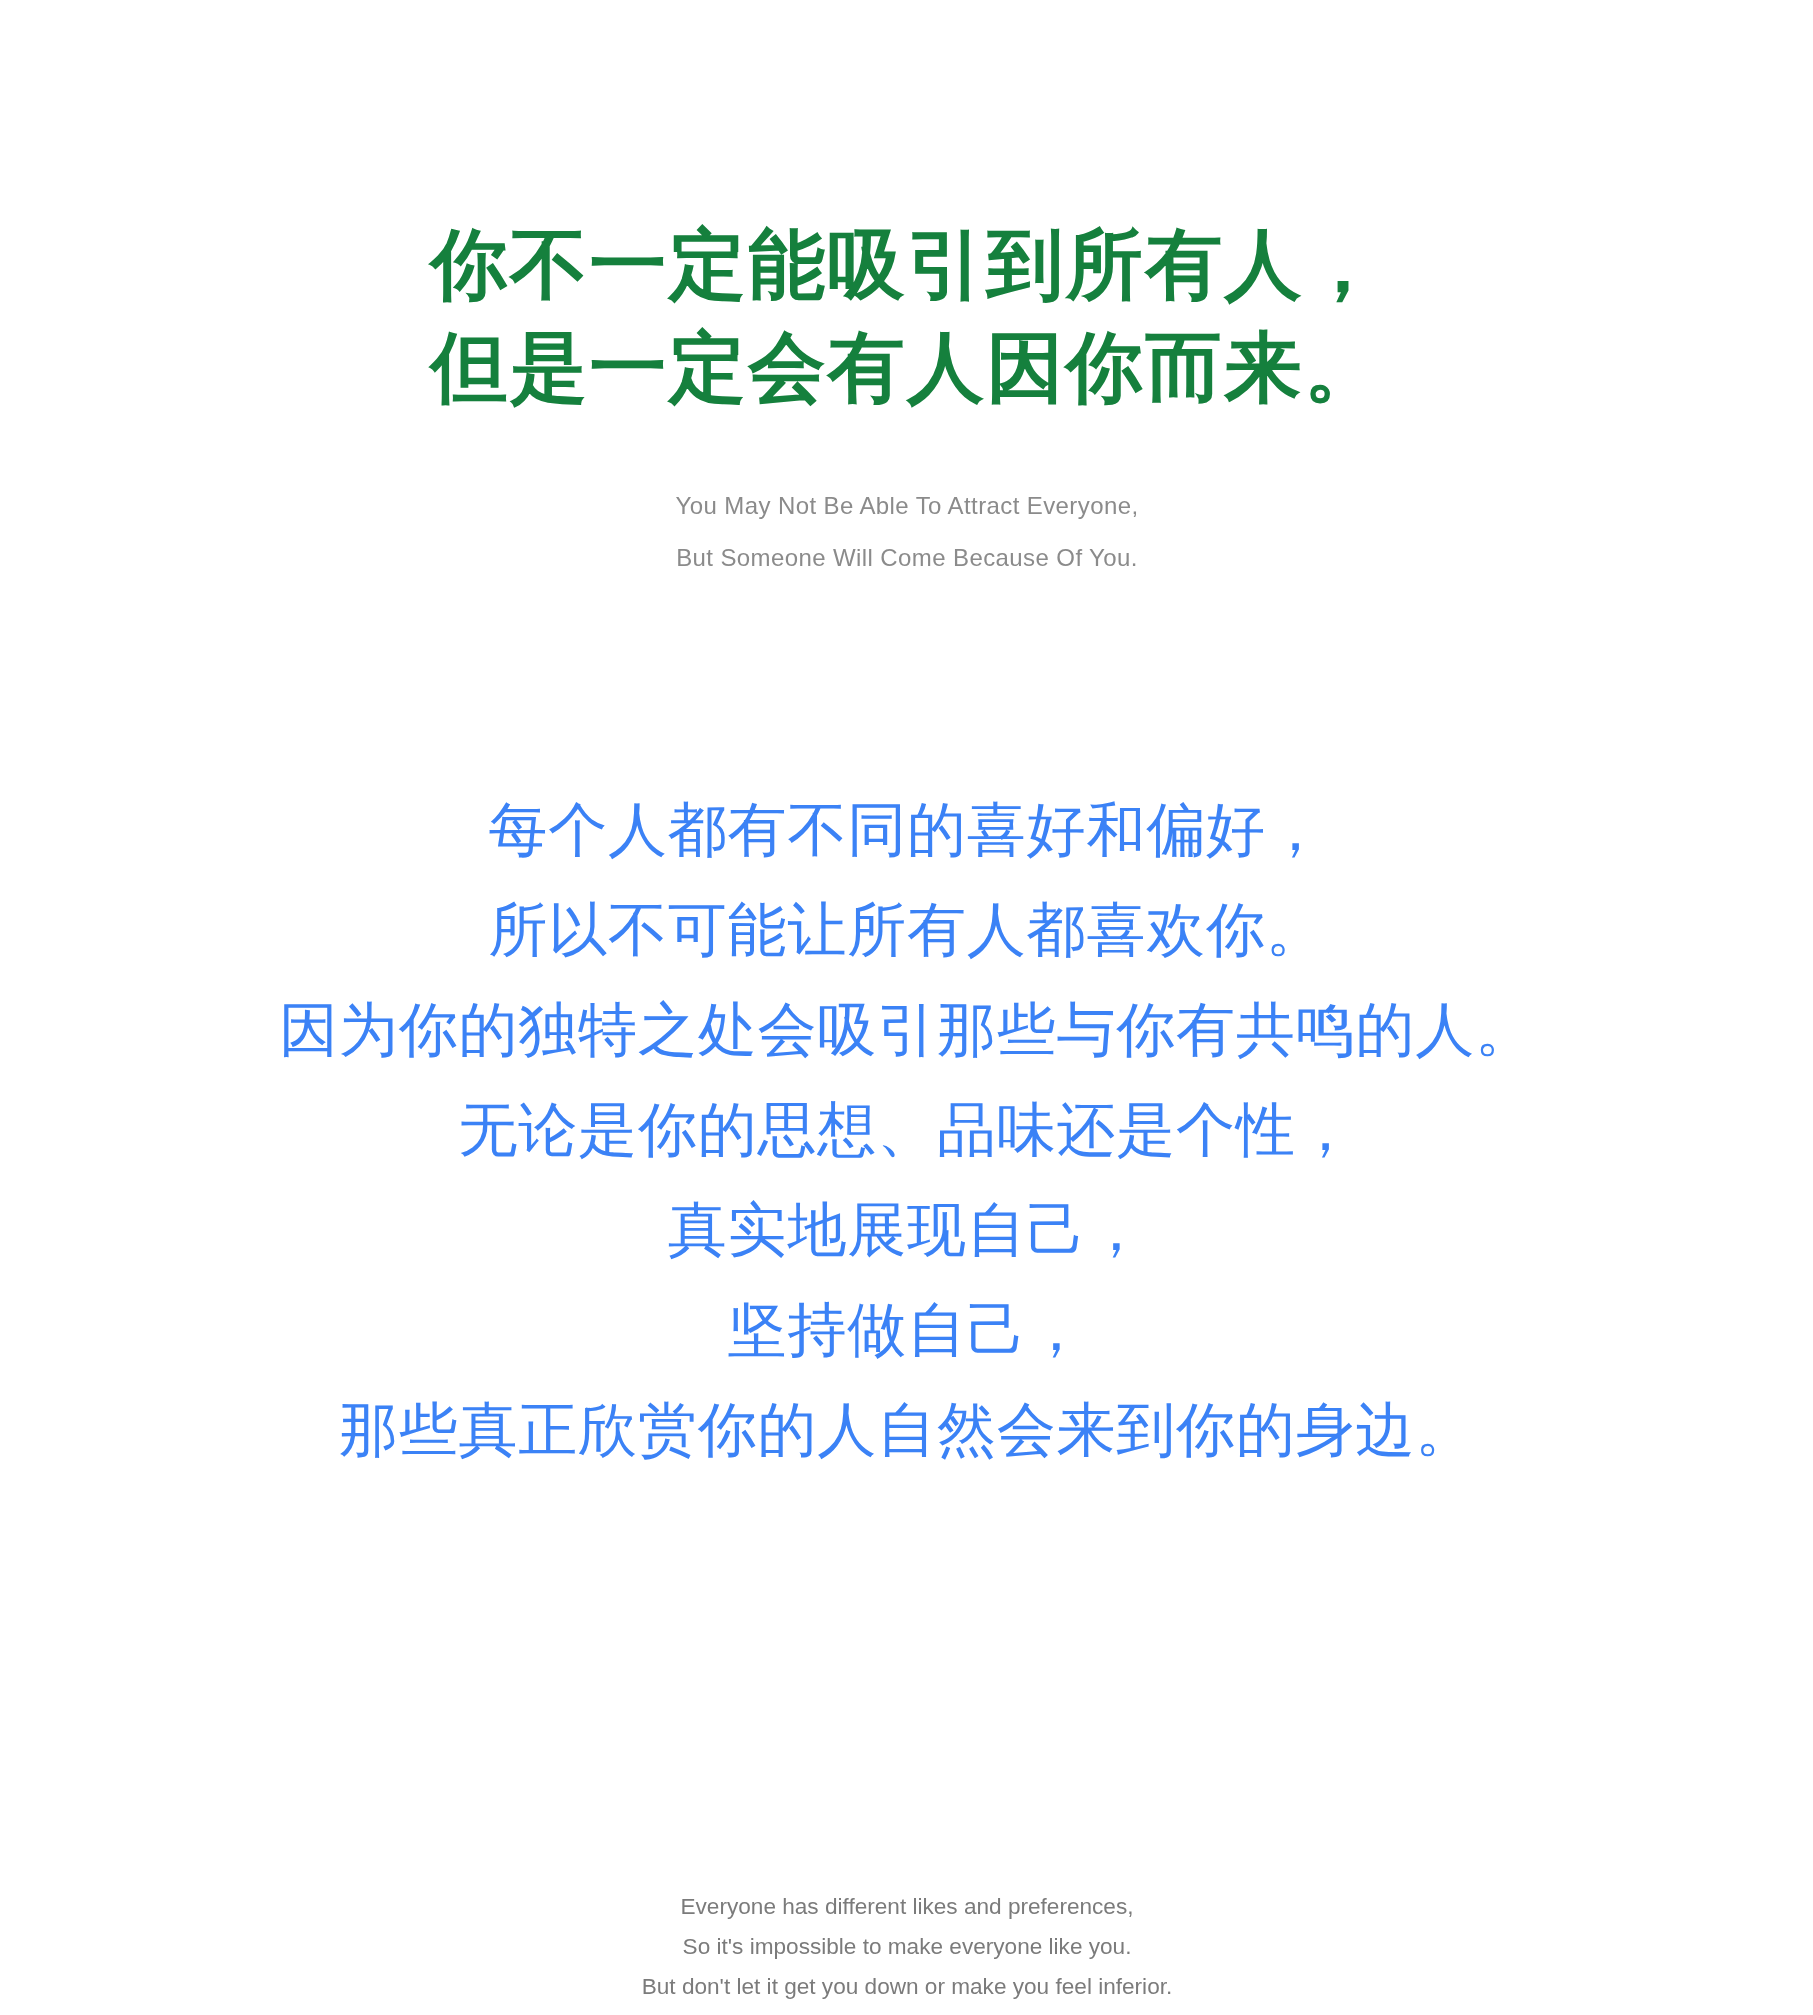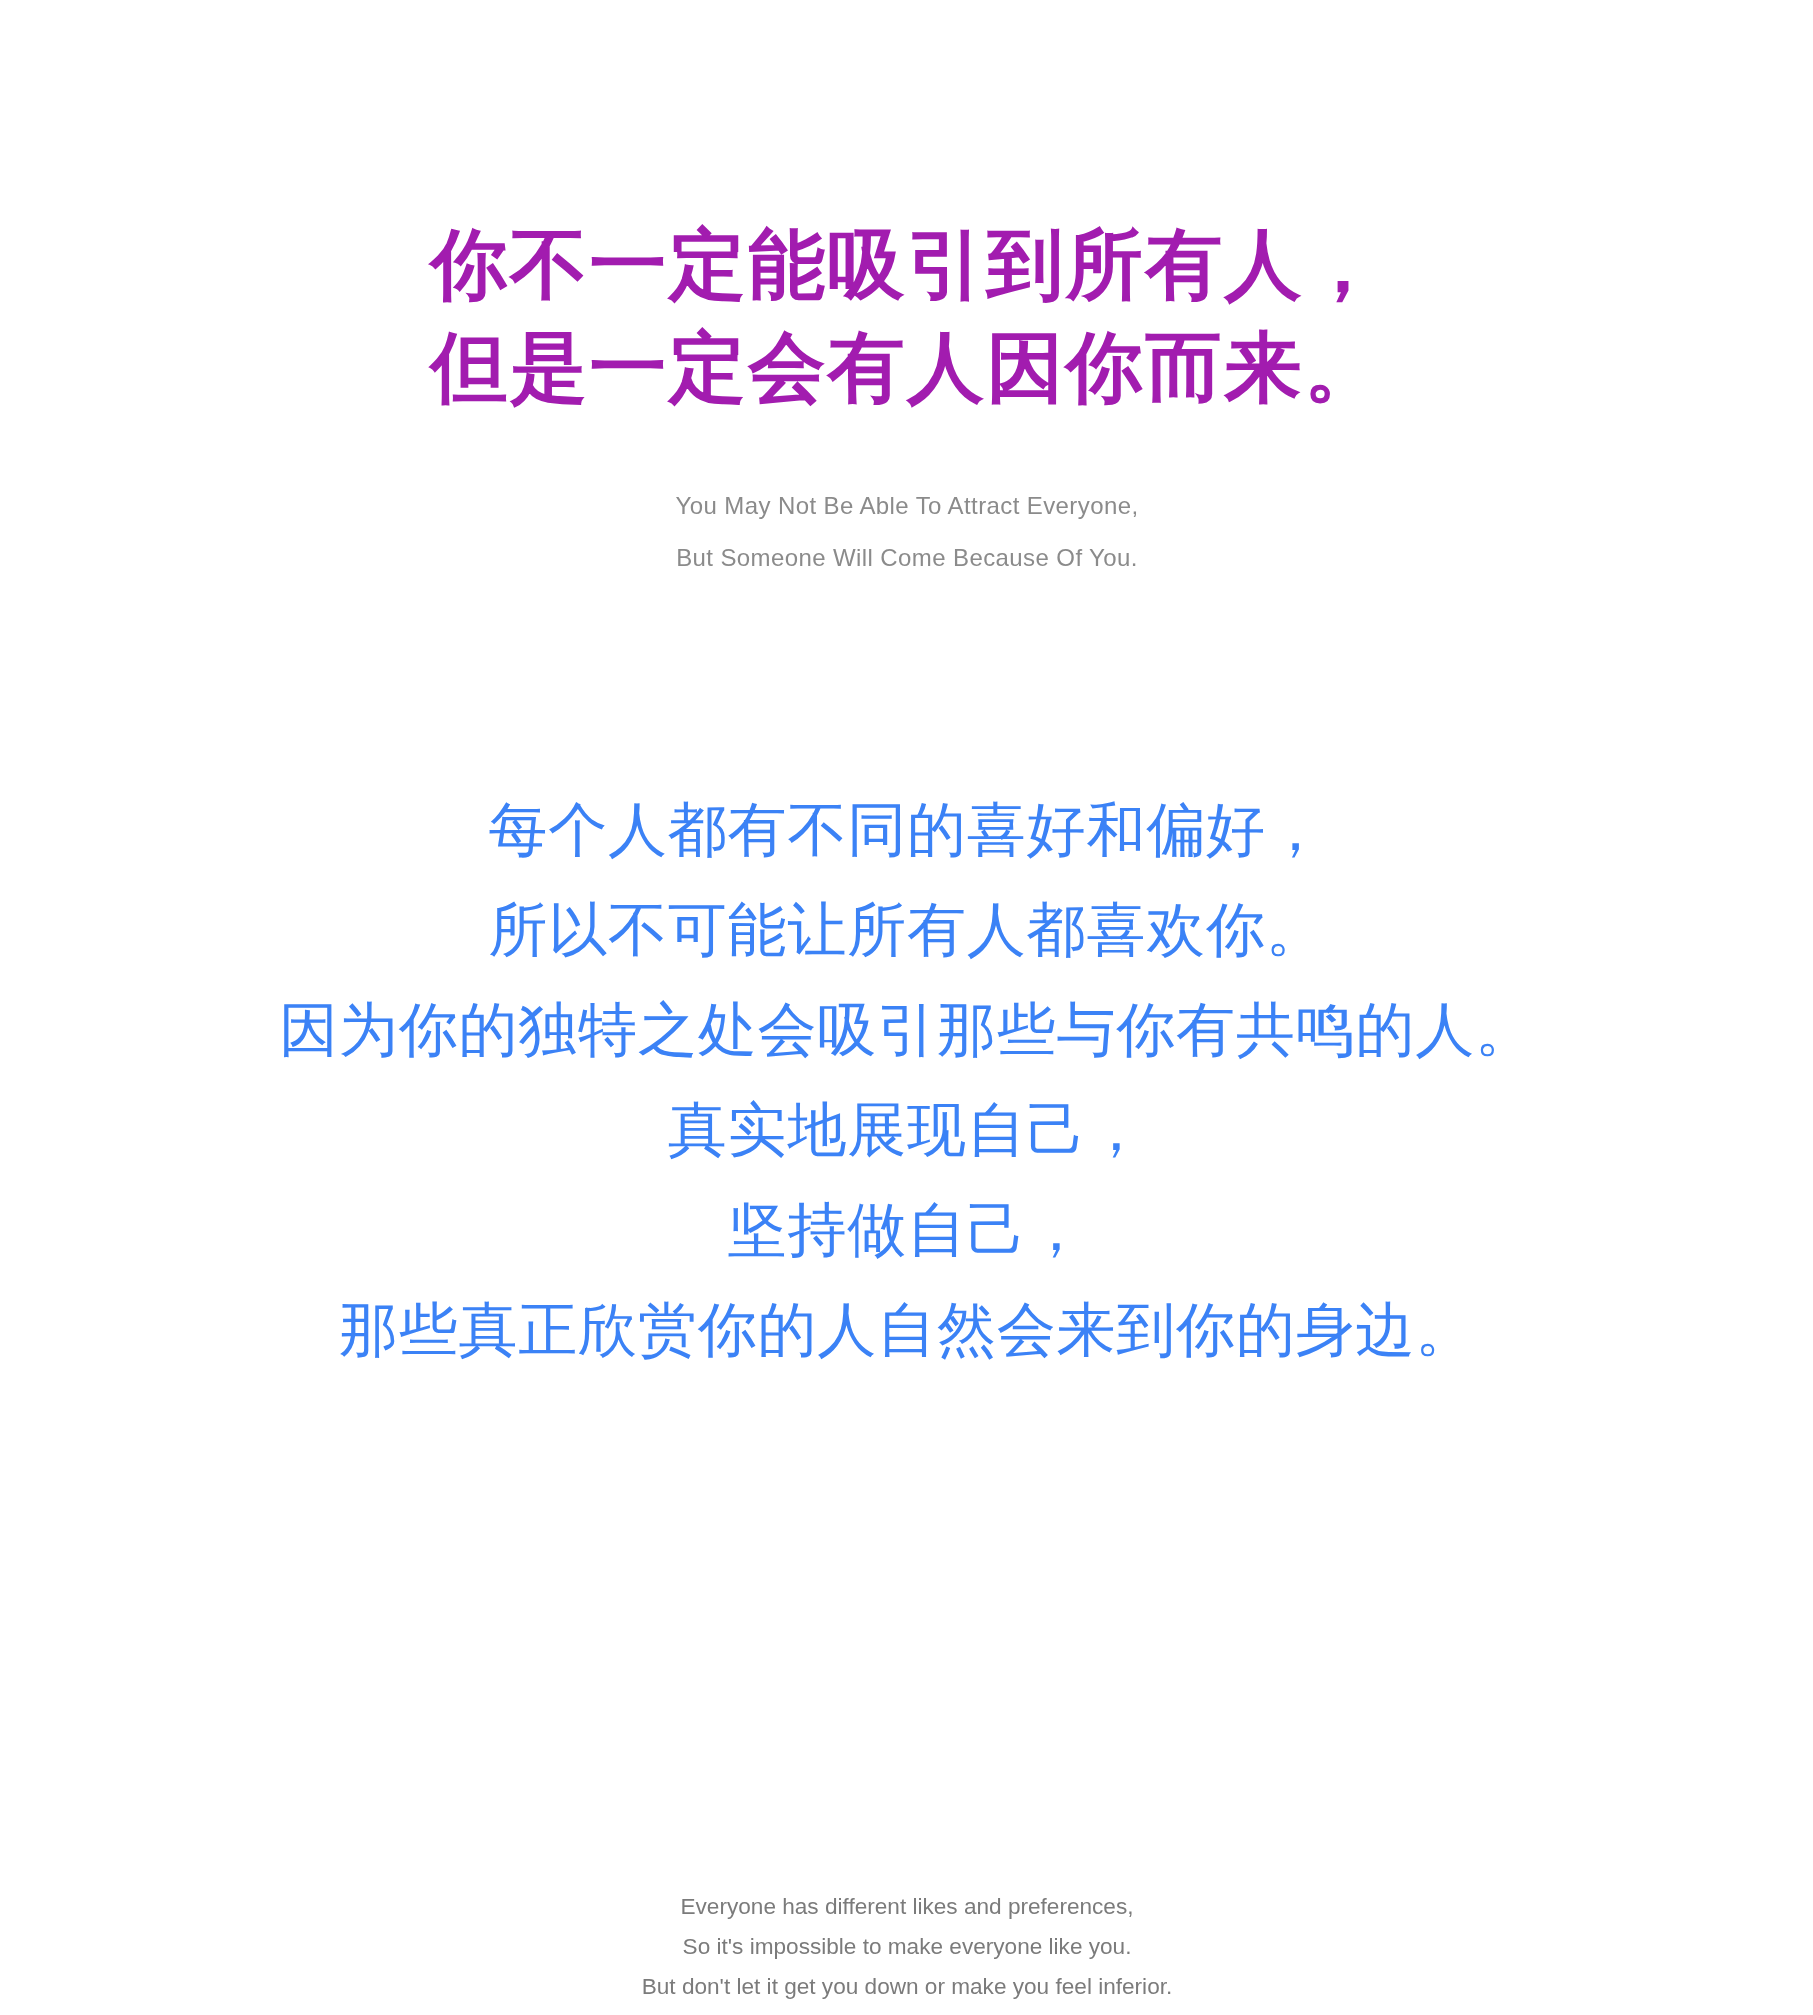--- a/index.html
+++ b/index.html
@@ -1,21 +1,21 @@
 <!DOCTYPE html>
 <html style="font-size:6.4px"><head>
 <meta charset="utf-8">
 <style>
   html,body{margin:0;padding:0;background:#ffffff;}
   .page{position:relative;width:1814px;height:3224px;background:#ffffff;overflow:hidden;
         font-family:"Liberation Sans","DejaVu Sans",sans-serif;}
 
   
   .title{position:absolute;top:213px;left:0;width:100%;margin:0;text-align:center;
-         font-size:77px;line-height:103px;font-weight:800;color:#a21caf;letter-spacing:2.4px;}
+         font-size:77px;line-height:103px;font-weight:800;color:#15803d;letter-spacing:2.4px;}
   .title span{display:block;}
   .subtitle{position:absolute;top:480px;left:0;width:100%;text-align:center;
             font-size:24px;line-height:52px;font-weight:400;color:#8b8b8b;letter-spacing:0.4px;}
   .subtitle span{display:block;}
   .quote-cn{position:absolute;top:780px;left:0;width:100%;text-align:center;
             font-size:59px;line-height:100px;font-weight:300;color:#3b82f6;letter-spacing:0.8px;}
   .quote-cn p{margin:0;}
   .quote-en{position:absolute;top:1887px;left:0;width:100%;text-align:center;
             font-size:22.6px;line-height:40px;font-weight:400;color:#7b7b7b;}
   .quote-en p{margin:0;}
@@ -32,20 +32,21 @@
 
   <div class="subtitle">
     <span>You May Not Be Able To Attract Everyone,</span>
     <span>But Someone Will Come Because Of You.</span>
   </div>
 
   <div class="quote-cn">
     <p>每个人都有不同的喜好和偏好，</p>
     <p>所以不可能让所有人都喜欢你。</p>
     <p>因为你的独特之处会吸引那些与你有共鸣的人。</p>
+    <p>无论是你的思想、品味还是个性，</p>
     <p>真实地展现自己，</p>
     <p>坚持做自己，</p>
     <p>那些真正欣赏你的人自然会来到你的身边。</p>
   </div>
 
   <div class="quote-en">
     <p>Everyone has different likes and preferences,</p>
     <p>So it's impossible to make everyone like you.</p>
     <p>But don't let it get you down or make you feel inferior.</p>
     <p>Because your uniqueness will attract people who can relate to you.</p>

